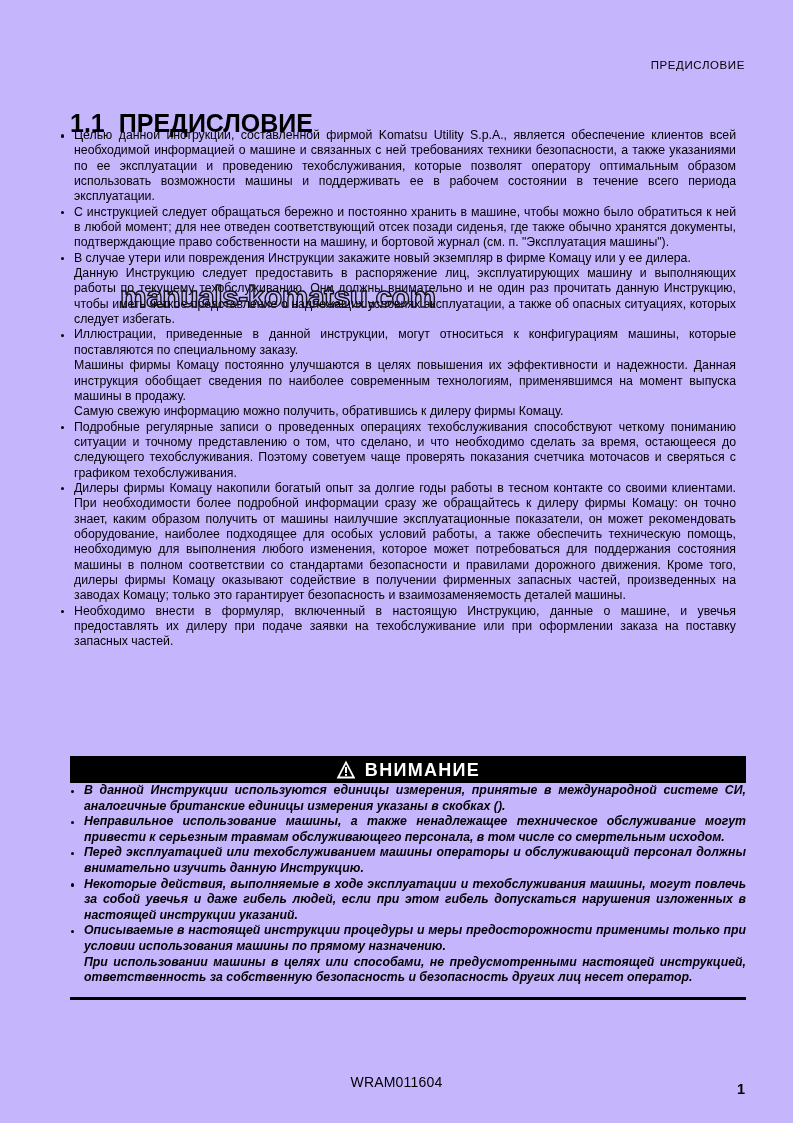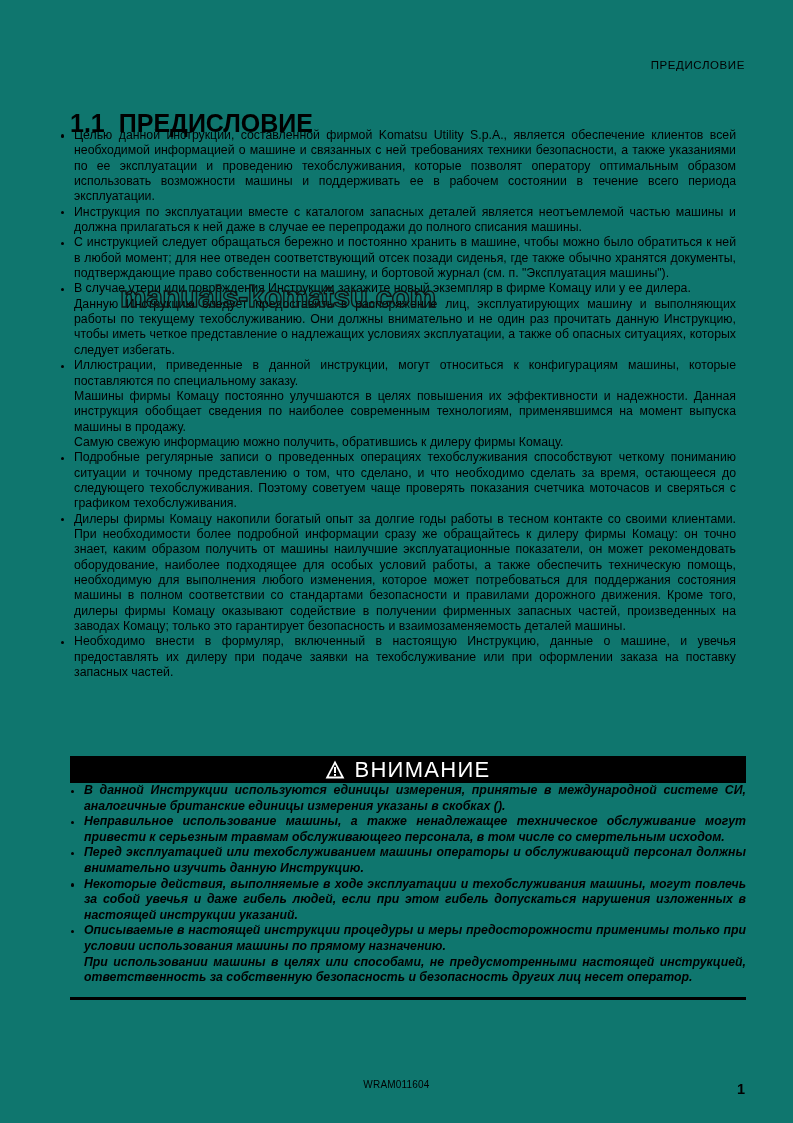--- a/index.html
+++ b/index.html
@@ -8,21 +8,21 @@
     background: #ffffff;
   }
   body {
     font-family: "Liberation Sans", sans-serif;
     color: #000000;
   }
   #page {
     position: relative;
     width: 793px;
     height: 1123px;
-    background: #0f766e;
+    background: #c4b5fd;
     overflow: hidden;
     box-sizing: border-box;
   }
 
   
   .page-header {
     position: absolute;
     top: 60px;
     right: 48px;
     font-size: 11.5px;
@@ -104,22 +104,22 @@
   }
   .warning-banner .tri {
     display: inline-block;
     width: 20px;
     height: 19px;
     position: relative;
     flex: 0 0 auto;
   }
   .warning-banner .tri svg { display: block; }
   .warning-banner .wlabel {
-    font-size: 22px;
-    font-weight: normal;
+    font-size: 18px;
+    font-weight: bold;
     letter-spacing: 1.3px;
     line-height: 1;
     white-space: nowrap;
   }
   .warning-body {
     font-style: italic;
   }
   ul.bullets.warn > li {
     font-weight: bold;
     font-size: 12.3px;
@@ -137,21 +137,21 @@
     width: 676px;
   }
 
   
   .footer-code {
     position: absolute;
     bottom: 33px;
     left: 0;
     width: 793px;
     text-align: center;
-    font-size: 10px;
+    font-size: 14px;
     letter-spacing: 0.2px;
   }
   .footer-page {
     position: absolute;
     bottom: 27px;
     right: 48px;
     font-size: 14.5px;
     font-weight: bold;
     line-height: 1;
   }
@@ -179,23 +179,20 @@
   <div class="page-header">ПРЕДИСЛОВИЕ</div>
 
   <h1 class="section-title">
     <span class="num">1.1</span><span>ПРЕДИСЛОВИЕ</span>
   </h1>
 
   <div class="body-block">
     <ul class="bullets" id="body-bullets">
         <li>
           <p class="nostretch">Целью данной инструкции, составленной фирмой Komatsu Utility S.p.A., является обеспечение клиентов всей необходимой информацией о машине и связанных с ней требованиях техники безопасности, а также указаниями по ее эксплуатации и проведению техобслуживания, которые позволят оператору оптимальным образом использовать возможности машины и поддерживать ее в рабочем состоянии в течение всего периода эксплуатации.</p>
-        </li>
-        <li>
-          <p class="nostretch">Инструкция по эксплуатации вместе с каталогом запасных деталей является неотъемлемой частью машины и должна прилагаться к ней даже в случае ее перепродажи до полного списания машины.</p>
         </li>
         <li>
           <p class="nostretch">С инструкцией следует обращаться бережно и постоянно хранить в машине, чтобы можно было обратиться к ней в любой момент; для нее отведен соответствующий отсек позади сиденья, где также обычно хранятся документы, подтверждающие право собственности на машину, и бортовой журнал (см. п. "Эксплуатация машины").</p>
         </li>
         <li>
           <p class="nostretch">В случае утери или повреждения Инструкции закажите новый экземпляр в фирме Комацу или у ее дилера.</p>
           <p class="nostretch">Данную Инструкцию следует предоставить в распоряжение лиц, эксплуатирующих машину и выполняющих работы по текущему техобслуживанию. Они должны внимательно и не один раз прочитать данную Инструкцию, чтобы иметь четкое представление о надлежащих условиях эксплуатации, а также об опасных ситуациях, которых следует избегать.</p>
         </li>
         <li>
           <p class="nostretch">Иллюстрации, приведенные в данной инструкции, могут относиться к конфигурациям машины, которые поставляются по специальному заказу.</p>

